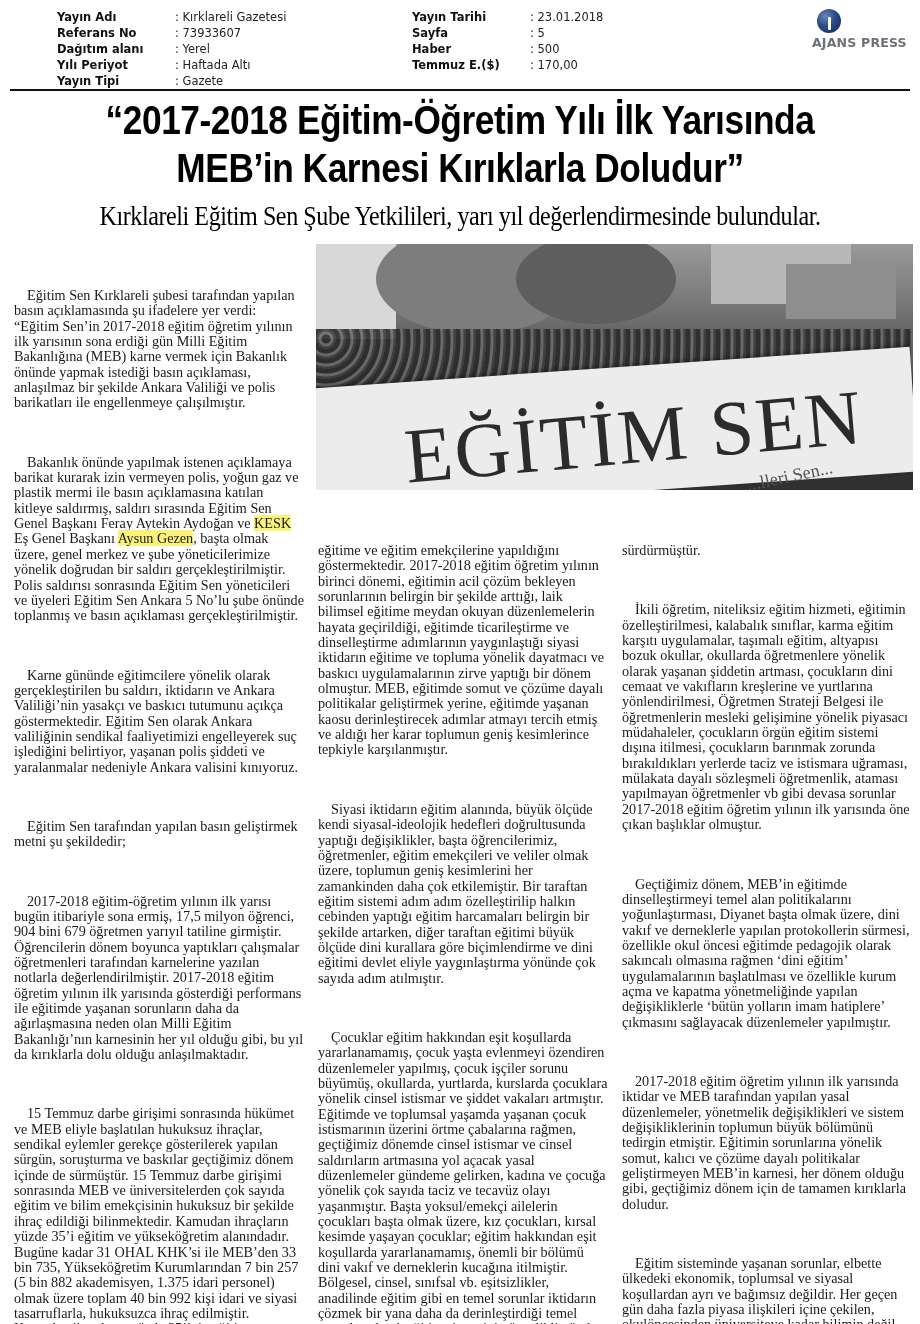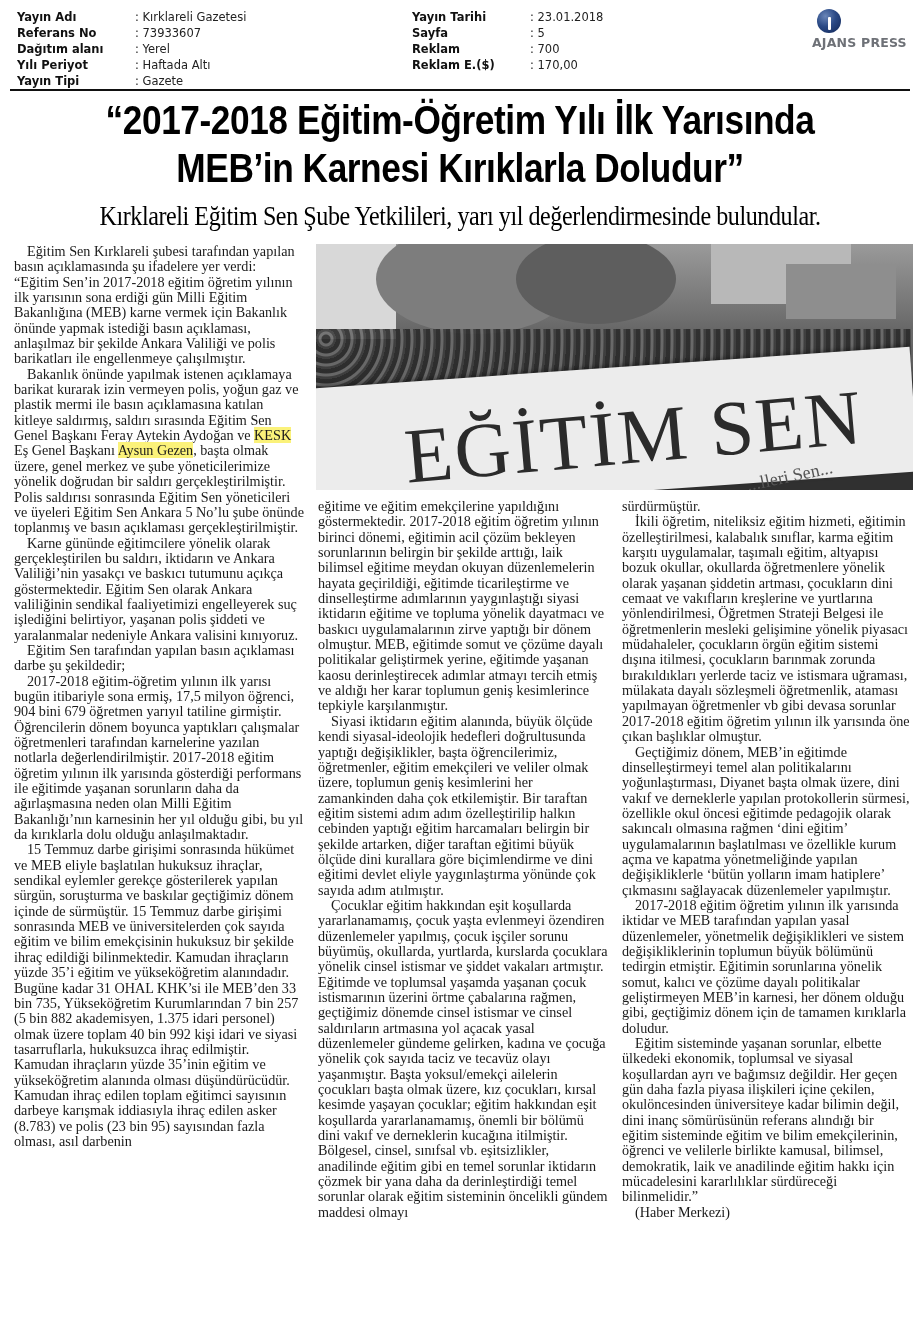--- a/index.html
+++ b/index.html
@@ -5,21 +5,21 @@
   * { box-sizing: border-box; margin: 0; padding: 0; }
   html, body { width: 920px; height: 1324px; background: #ffffff; overflow: hidden; }
   body { position: relative; font-family: "DejaVu Sans", sans-serif; color: #000; }
 
   
   .meta { position: absolute; top: 9px; font-size: 11.5px; line-height: 16px; }
   .meta-left { left: 17px; }
   .meta-right { left: 412px; }
   .meta-row { display: flex; height: 16px; }
   .meta-label { font-weight: bold; color: #111; }
-  .meta-left .meta-label { width: 118px; }
+  .meta-left .meta-label { width: 118px; margin-left: 40px; }
   .meta-right .meta-label { width: 118px; }
   .meta-value { color: #222; }
   .meta-value::before { content: ": "; }
 
   .logo { position: absolute; left: 812px; top: 9px; width: 100px; height: 42px; }
   .logo-globe { position: absolute; left: 5px; top: 0; width: 24px; height: 24px; border-radius: 50%;
     background: radial-gradient(circle at 35% 30%, #6a86b8 0%, #2b4a86 45%, #0f2454 100%); }
   .logo-globe::after { content: ""; position: absolute; left: 11px; top: 8px; width: 3px; height: 13px; background: #fff; border-radius: 1px; }
   .logo-text { position: absolute; left: 0; top: 26px; font-size: 12.5px; font-weight: bold; color: #6e7177; letter-spacing: 0.2px; white-space: nowrap; }
 
@@ -43,21 +43,21 @@
     background: repeating-radial-gradient(circle at 10px 10px, #2a2a2a 0 4px, #6a6a6a 5px 7px, #3c3c3c 8px 10px); opacity: 0.9; }
   .photo .banner { position: absolute; left: -10px; top: 145px; width: 605px; height: 125px; background: #ececec;
     transform: rotate(-4deg); transform-origin: left top; box-shadow: 0 -2px 4px rgba(0,0,0,0.35); }
   .photo .banner-text { position: absolute; left: 85px; top: 168px; font-family: "Liberation Serif", serif;
     font-size: 78px; color: #2b2b2b; letter-spacing: 2px; transform: rotate(-5deg); transform-origin: left top; white-space: nowrap; }
   .photo .banner-sub { position: absolute; left: 430px; top: 222px; font-family: "Liberation Serif", serif; font-size: 18px; color: #555; transform: rotate(-12deg); }
 
   
   .col { position: absolute; font-family: "Liberation Serif", serif; font-size: 14.2px; line-height: 15.35px;
     color: #1a1a1a; text-align: left; }
-  .col p { text-indent: 0; }
+  .col p { text-indent: 0; margin-top: 44px; }
   .col p.indent { text-indent: 13px; }
   .col1 { left: 14px; top: 244px; width: 290px; }
   .col2 { left: 318px; top: 499px; width: 290px; }
   .col3 { left: 622px; top: 499px; width: 290px; }
   .hl { background: #fbf27a; text-align: right; }
   .sig { padding-left: 13px; }
 </style>
 </head>
 <body>
 
@@ -87,25 +87,25 @@
 <div class="meta meta-right">
   <div class="meta-row">
     <span class="meta-label">Yayın Tarihi</span>
     <span class="meta-value">23.01.2018</span>
   </div>
   <div class="meta-row">
     <span class="meta-label">Sayfa</span>
     <span class="meta-value">5</span>
   </div>
   <div class="meta-row">
-    <span class="meta-label">Reklam</span>
-    <span class="meta-value">700</span>
+    <span class="meta-label">Haber</span>
+    <span class="meta-value">500</span>
   </div>
   <div class="meta-row">
-    <span class="meta-label">Reklam E.($)</span>
+    <span class="meta-label">Temmuz E.($)</span>
     <span class="meta-value">170,00</span>
   </div>
 </div>
 
 <div class="logo">
   <div class="logo-globe"></div>
   <div class="logo-text">AJANS PRESS</div>
 </div>
 
 <div class="rule"></div>
@@ -125,21 +125,21 @@
   <div class="crowd"></div>
   <div class="banner"></div>
   <div class="banner-text">EĞİTİM SEN</div>
   <div class="banner-sub">...lleri Sen...</div>
 </div>
 
 <div class="col col1">
   <p class="indent">Eğitim Sen Kırklareli şubesi tarafından yapılan basın açıklamasında şu ifadelere yer verdi: “Eğitim Sen’in 2017-2018 eğitim öğretim yılının ilk yarısının sona erdiği gün Milli Eğitim Bakanlığına (MEB) karne vermek için Bakanlık önünde yapmak istediği basın açıklaması, anlaşılmaz bir şekilde Ankara Valiliği ve polis barikatları ile engellenmeye çalışılmıştır.</p>
   <p class="indent"><span>Bakanlık önünde yapılmak istenen açıklamaya barikat kurarak izin vermeyen polis, yoğun gaz ve plastik mermi ile basın açıklamasına katılan kitleye saldırmış, saldırı sırasında Eğitim Sen Genel Başkanı Feray Aytekin Aydoğan ve </span><span class="hl">KESK</span><span> Eş Genel Başkanı </span><span class="hl">Aysun Gezen</span><span>, başta olmak üzere, genel merkez ve şube yöneticilerimize yönelik doğrudan bir saldırı gerçekleştirilmiştir. Polis saldırısı sonrasında Eğitim Sen yöneticileri ve üyeleri Eğitim Sen Ankara 5 No’lu şube önünde toplanmış ve basın açıklaması gerçekleştirilmiştir.</span></p>
   <p class="indent">Karne gününde eğitimcilere yönelik olarak gerçekleştirilen bu saldırı, iktidarın ve Ankara Valiliği’nin yasakçı ve baskıcı tutumunu açıkça göstermektedir. Eğitim Sen olarak Ankara valiliğinin sendikal faaliyetimizi engelleyerek suç işlediğini belirtiyor, yaşanan polis şiddeti ve yaralanmalar nedeniyle Ankara valisini kınıyoruz.</p>
-  <p class="indent">Eğitim Sen tarafından yapılan basın açıklaması darbe şu şekildedir;</p>
+  <p class="indent">Eğitim Sen tarafından yapılan basın geliştirmek metni şu şekildedir;</p>
   <p class="indent">2017-2018 eğitim-öğretim yılının ilk yarısı bugün itibariyle sona ermiş, 17,5 milyon öğrenci, 904 bini 679 öğretmen yarıyıl tatiline girmiştir. Öğrencilerin dönem boyunca yaptıkları çalışmalar öğretmenleri tarafından karnelerine yazılan notlarla değerlendirilmiştir. 2017-2018 eğitim öğretim yılının ilk yarısında gösterdiği performans ile eğitimde yaşanan sorunların daha da ağırlaşmasına neden olan Milli Eğitim Bakanlığı’nın karnesinin her yıl olduğu gibi, bu yıl da kırıklarla dolu olduğu anlaşılmaktadır.</p>
   <p class="indent">15 Temmuz darbe girişimi sonrasında hükümet ve MEB eliyle başlatılan hukuksuz ihraçlar, sendikal eylemler gerekçe gösterilerek yapılan sürgün, soruşturma ve baskılar geçtiğimiz dönem içinde de sürmüştür. 15 Temmuz darbe girişimi sonrasında MEB ve üniversitelerden çok sayıda eğitim ve bilim emekçisinin hukuksuz bir şekilde ihraç edildiği bilinmektedir. Kamudan ihraçların yüzde 35’i eğitim ve yükseköğretim alanındadır. Bugüne kadar 31 OHAL KHK’si ile MEB’den 33 bin 735, Yükseköğretim Kurumlarından 7 bin 257 (5 bin 882 akademisyen, 1.375 idari personel) olmak üzere toplam 40 bin 992 kişi idari ve siyasi tasarruflarla, hukuksuzca ihraç edilmiştir. Kamudan ihraçların yüzde 35’inin eğitim ve yükseköğretim alanında olması düşündürücüdür. Kamudan ihraç edilen toplam eğitimci sayısının darbeye karışmak iddiasıyla ihraç edilen asker (8.783) ve polis (23 bin 95) sayısından fazla olması, asıl darbenin</p>
 </div>
 
 <div class="col col2">
   <p>eğitime ve eğitim emekçilerine yapıldığını göstermektedir. 2017-2018 eğitim öğretim yılının birinci dönemi, eğitimin acil çözüm bekleyen sorunlarının belirgin bir şekilde arttığı, laik bilimsel eğitime meydan okuyan düzenlemelerin hayata geçirildiği, eğitimde ticarileştirme ve dinselleştirme adımlarının yaygınlaştığı siyasi iktidarın eğitime ve topluma yönelik dayatmacı ve baskıcı uygulamalarının zirve yaptığı bir dönem olmuştur. MEB, eğitimde somut ve çözüme dayalı politikalar geliştirmek yerine, eğitimde yaşanan kaosu derinleştirecek adımlar atmayı tercih etmiş ve aldığı her karar toplumun geniş kesimlerince tepkiyle karşılanmıştır.</p>
   <p class="indent">Siyasi iktidarın eğitim alanında, büyük ölçüde kendi siyasal-ideolojik hedefleri doğrultusunda yaptığı değişiklikler, başta öğrencilerimiz, öğretmenler, eğitim emekçileri ve veliler olmak üzere, toplumun geniş kesimlerini her zamankinden daha çok etkilemiştir. Bir taraftan eğitim sistemi adım adım özelleştirilip halkın cebinden yaptığı eğitim harcamaları belirgin bir şekilde artarken, diğer taraftan eğitimi büyük ölçüde dini kurallara göre biçimlendirme ve dini eğitimi devlet eliyle yaygınlaştırma yönünde çok sayıda adım atılmıştır.</p>
   <p class="indent">Çocuklar eğitim hakkından eşit koşullarda yararlanamamış, çocuk yaşta evlenmeyi özendiren düzenlemeler yapılmış, çocuk işçiler sorunu büyümüş, okullarda, yurtlarda, kurslarda çocuklara yönelik cinsel istismar ve şiddet vakaları artmıştır. Eğitimde ve toplumsal yaşamda yaşanan çocuk istismarının üzerini örtme çabalarına rağmen, geçtiğimiz dönemde cinsel istismar ve cinsel saldırıların artmasına yol açacak yasal düzenlemeler gündeme gelirken, kadına ve çocuğa yönelik çok sayıda taciz ve tecavüz olayı yaşanmıştır. Başta yoksul/emekçi ailelerin çocukları başta olmak üzere, kız çocukları, kırsal kesimde yaşayan çocuklar; eğitim hakkından eşit koşullarda yararlanamamış, önemli bir bölümü dini vakıf ve derneklerin kucağına itilmiştir. Bölgesel, cinsel, sınıfsal vb. eşitsizlikler, anadilinde eğitim gibi en temel sorunlar iktidarın çözmek bir yana daha da derinleştirdiği temel sorunlar olarak eğitim sisteminin öncelikli gündem maddesi olmayı</p>
 </div>
 

